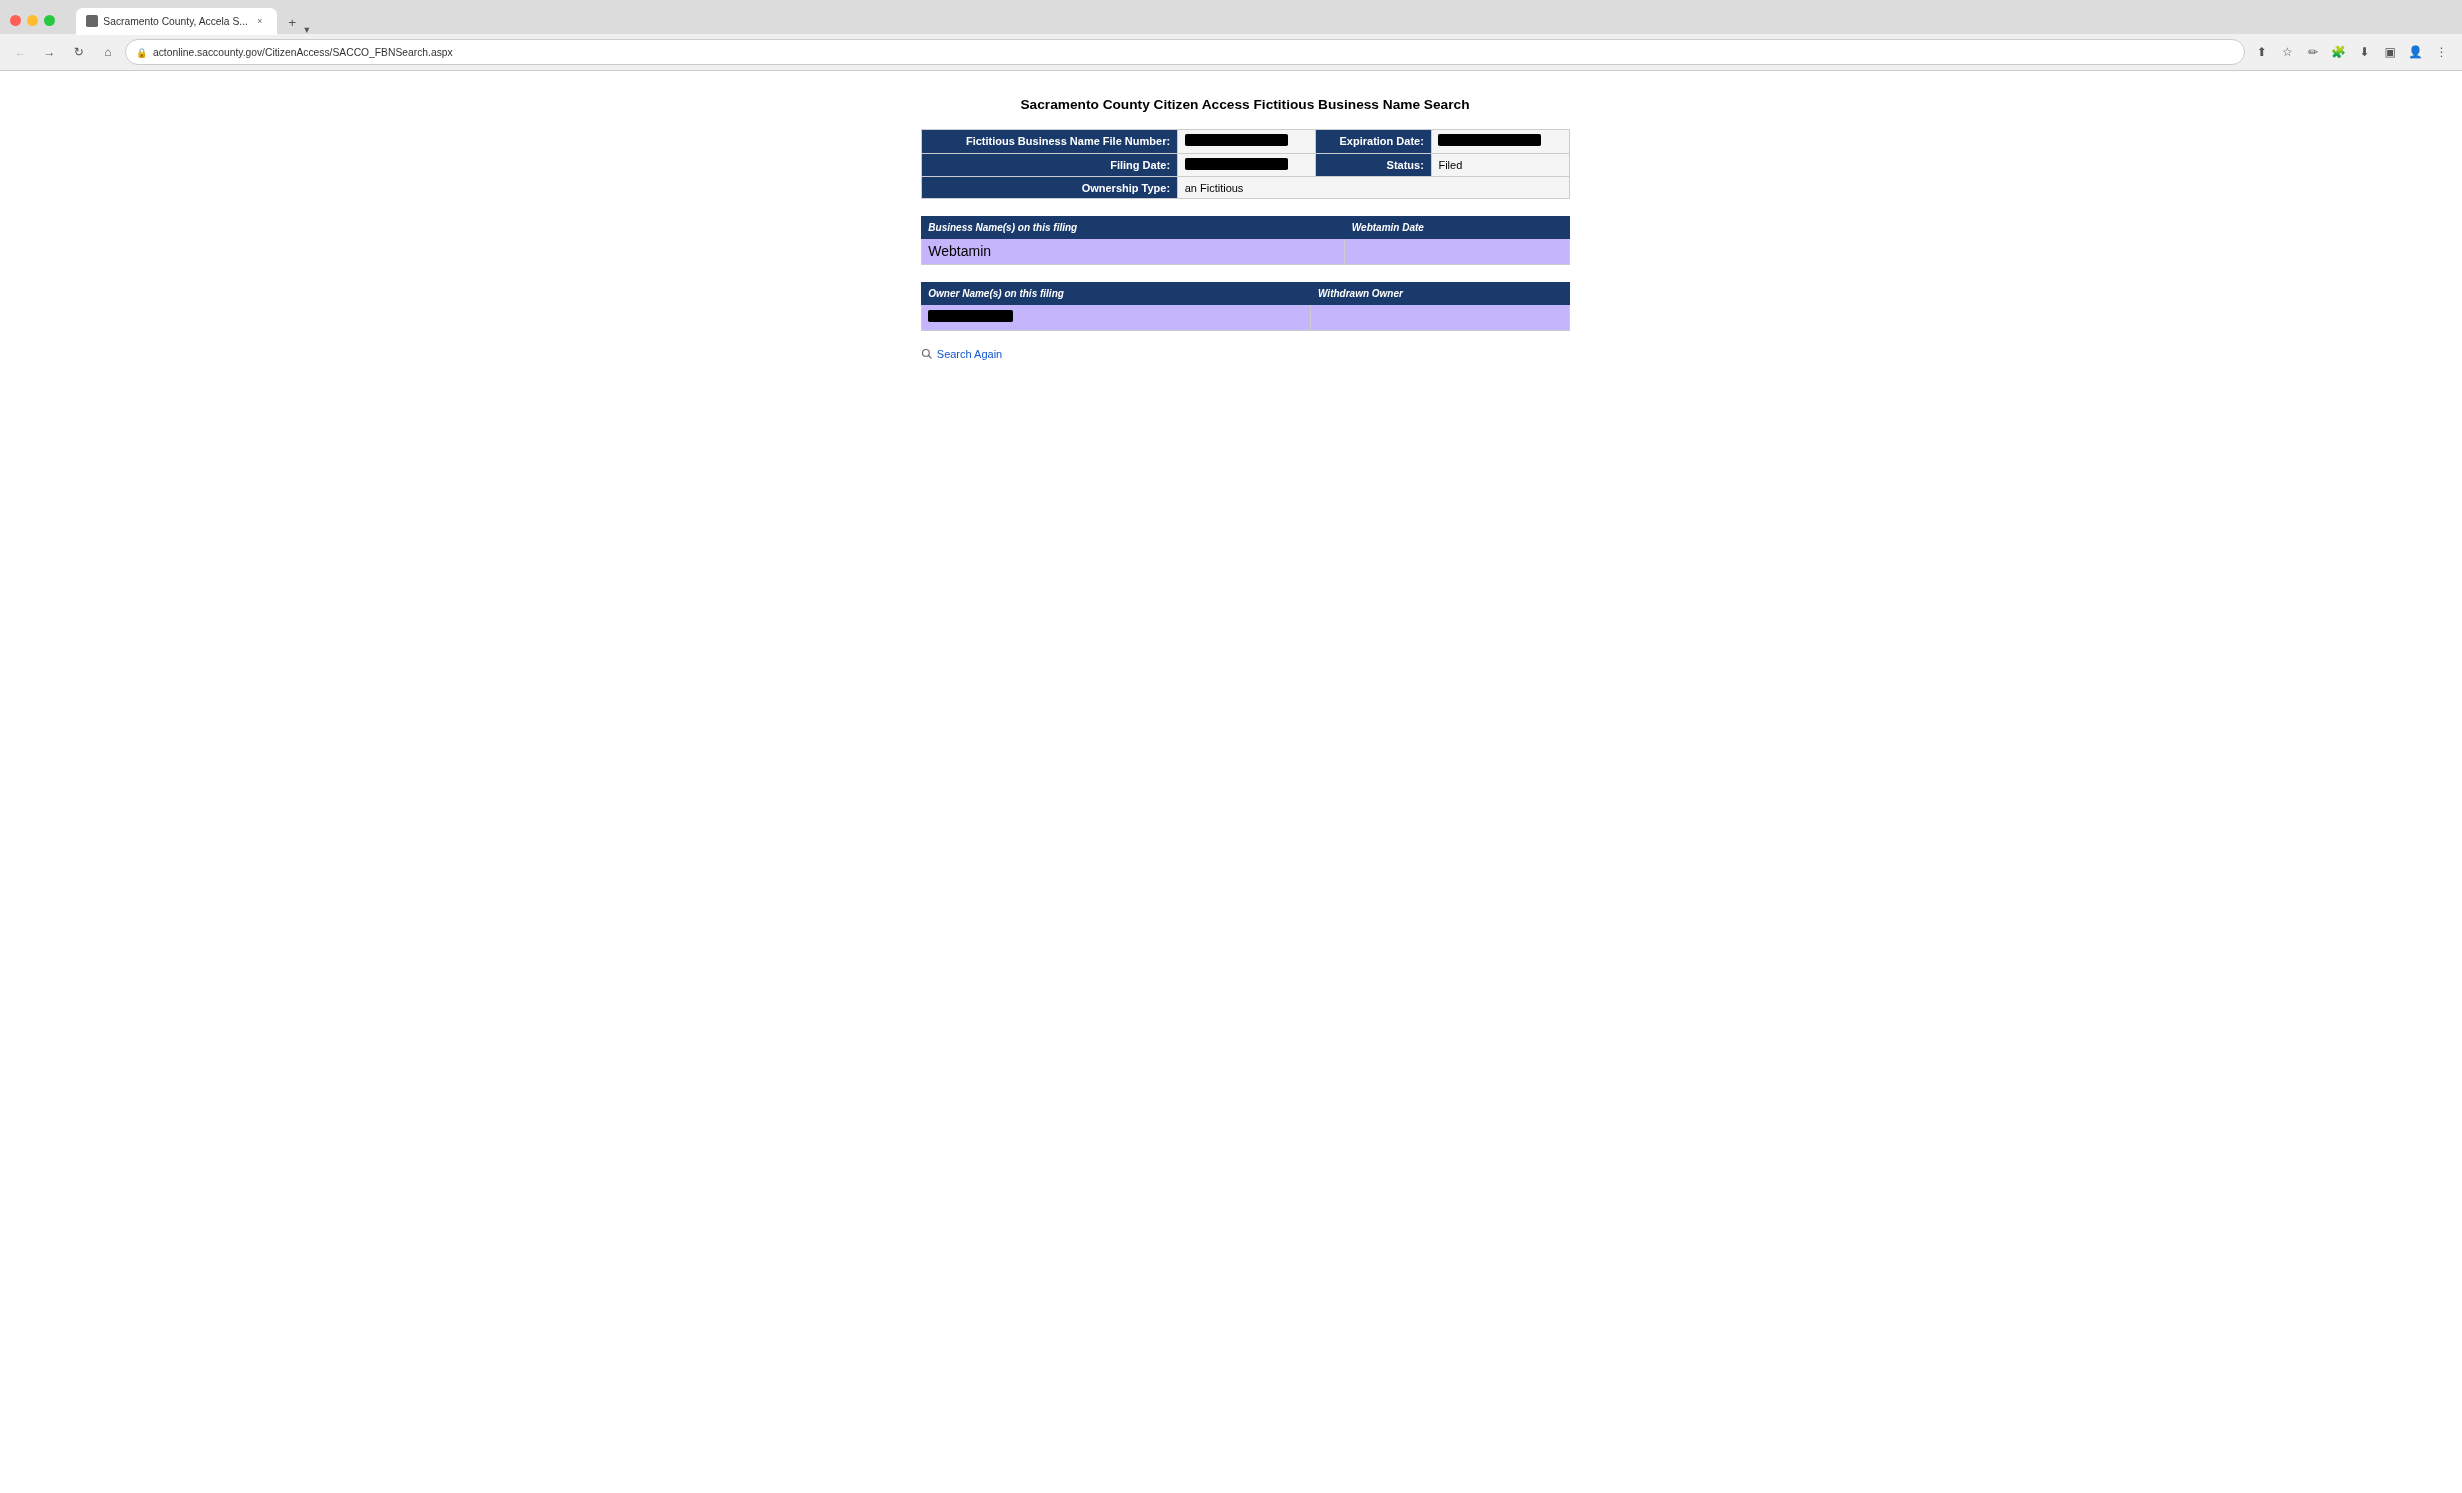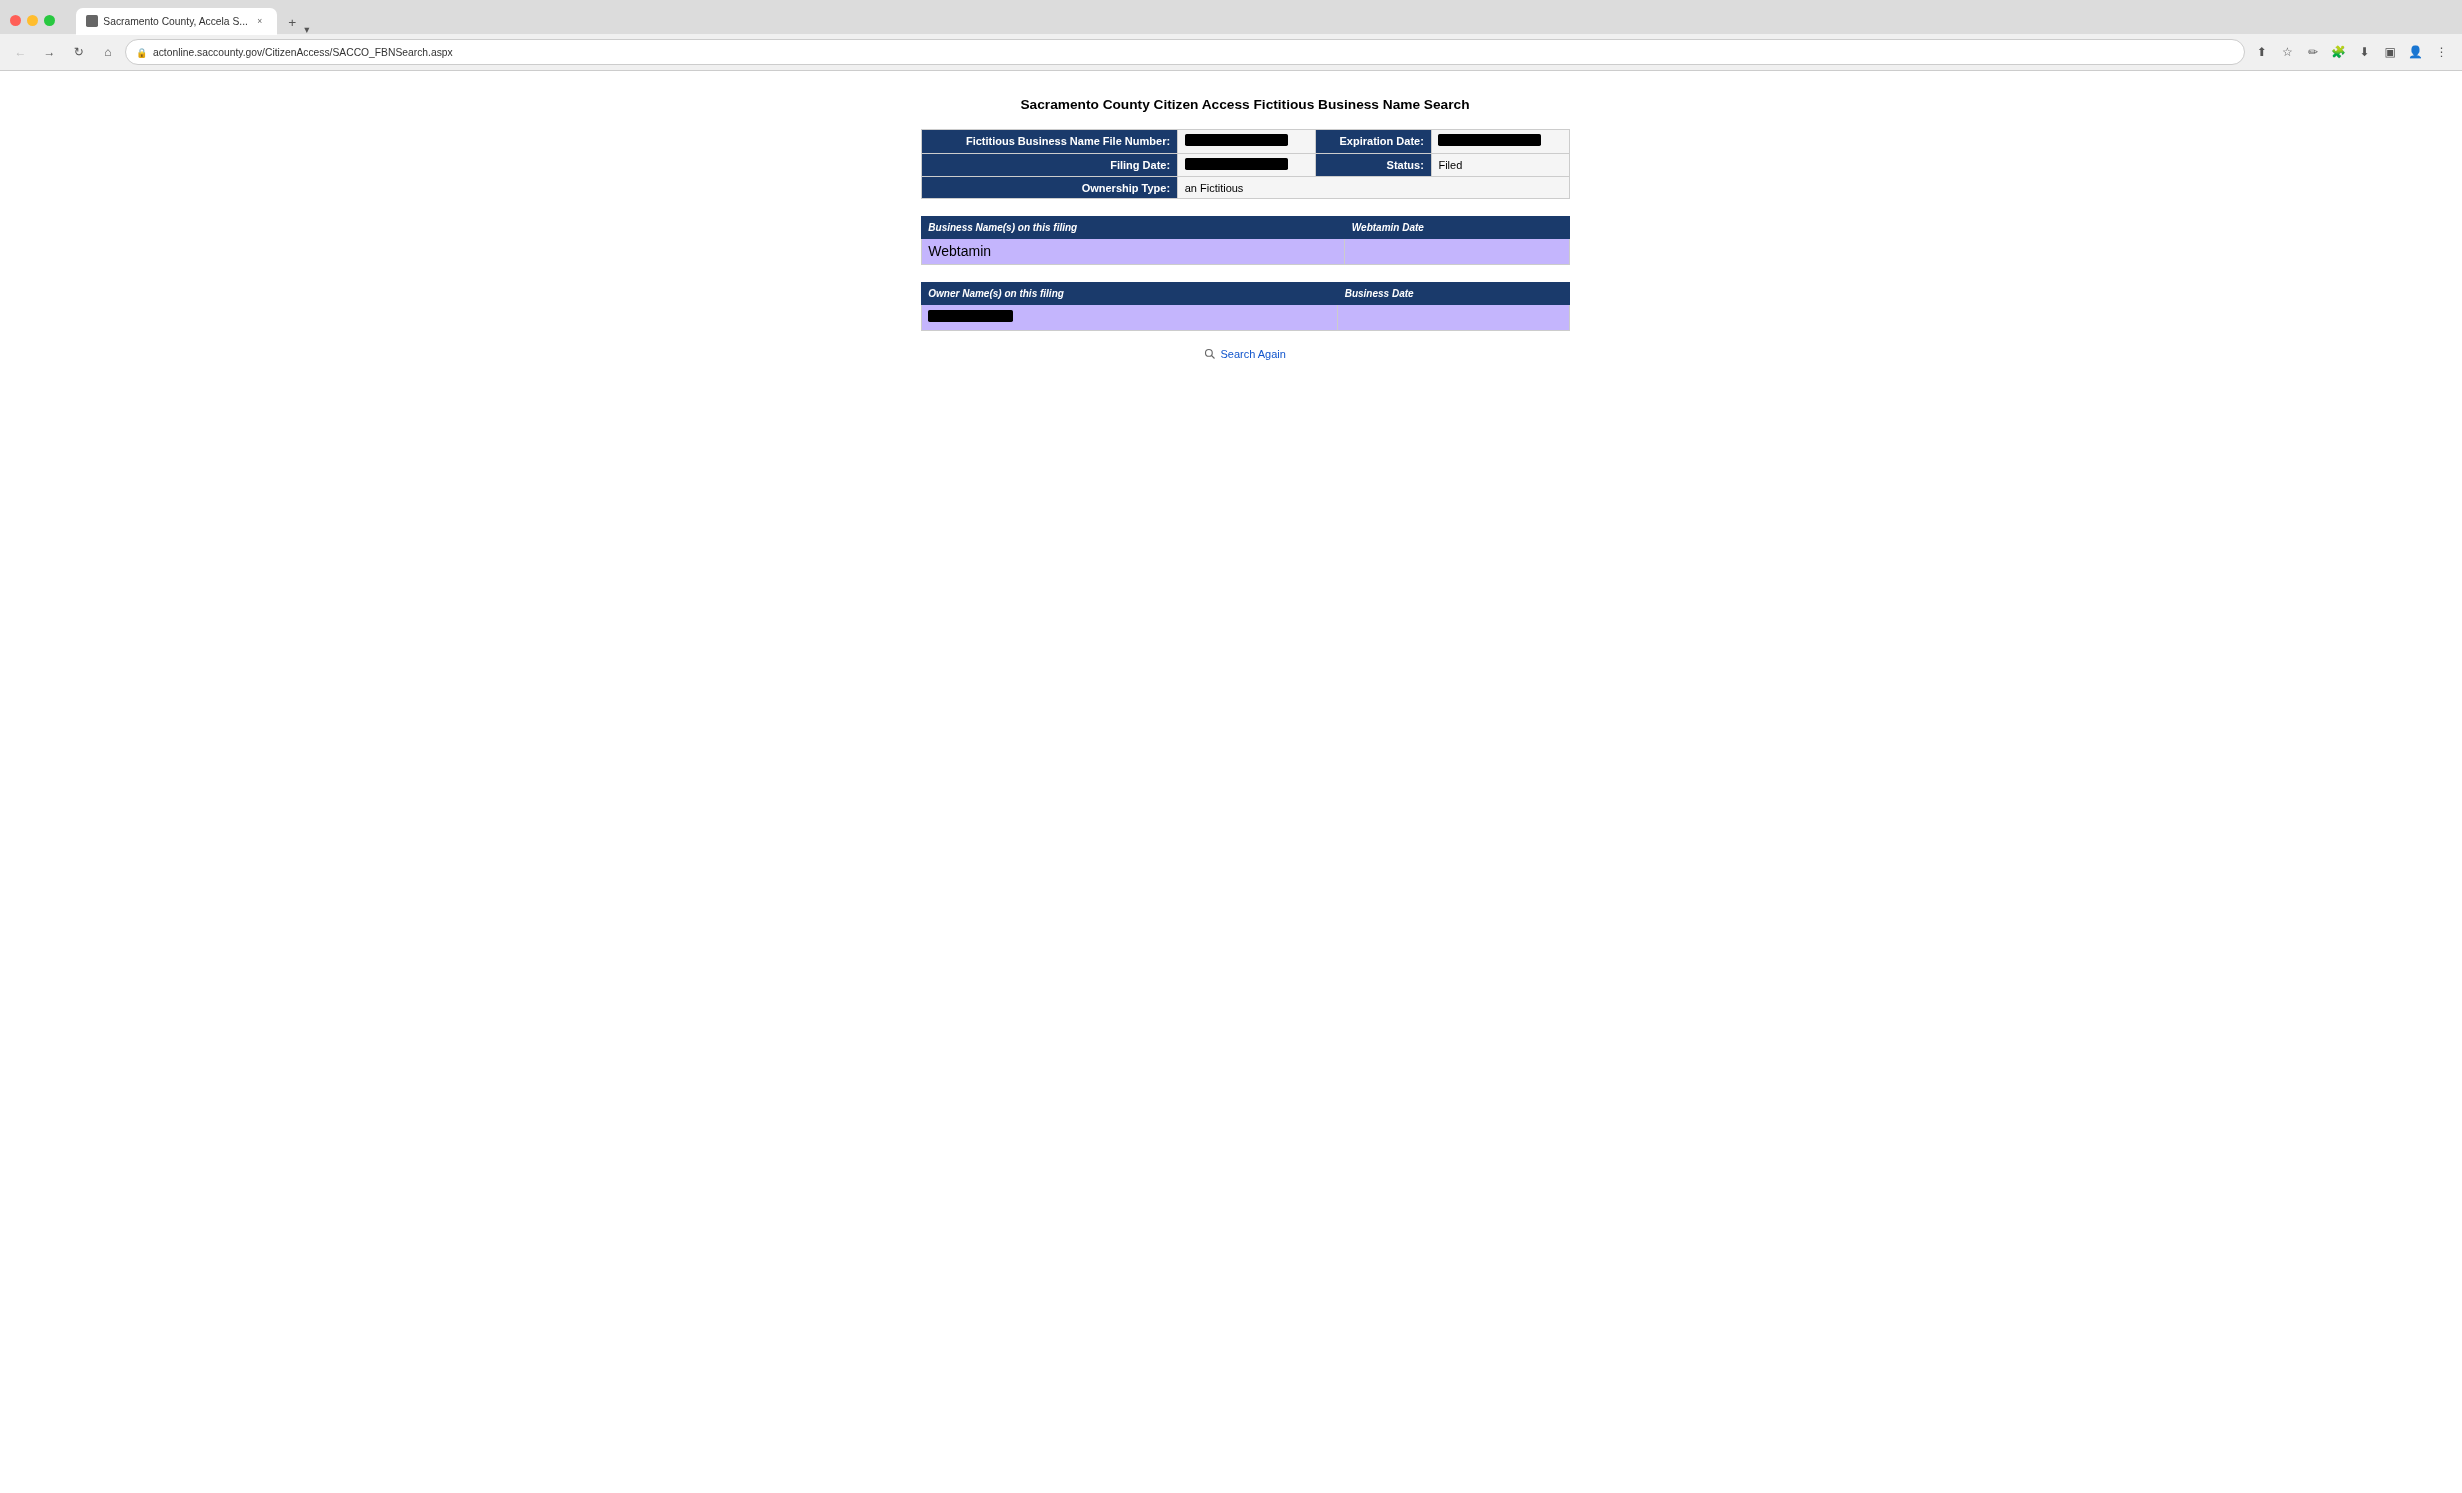--- a/index.html
+++ b/index.html
@@ -246,21 +246,21 @@
     }
 
     .section-data-row td {
       padding: 4.3px 6.8px;
       border: 0.9px solid #ccc;
       background: #c4b5fd;
       font-size: 14px;
     }
 
     .search-again-container {
-      text-align: center;
+      text-align: left;
       margin-top: 17px;
     }
 
     .search-again-link {
       display: inline-flex;
       align-items: center;
       gap: 4.3px;
       color: #1155cc;
       text-decoration: none;
       font-size: 11px;
@@ -367,21 +367,21 @@
           <td>Webtamin</td>
           <td></td>
         </tr>
       </tbody>
     </table>
 
     <table class="section-table">
       <tbody>
         <tr class="section-header-row">
           <td>Owner Name(s) on this filing</td>
-          <td>Business Date</td>
+          <td>Withdrawn Owner</td>
         </tr>
         <tr class="section-data-row">
           <td>
             <span class="redacted" style="width:85px;"></span>
           </td>
           <td></td>
         </tr>
       </tbody>
     </table>
 

